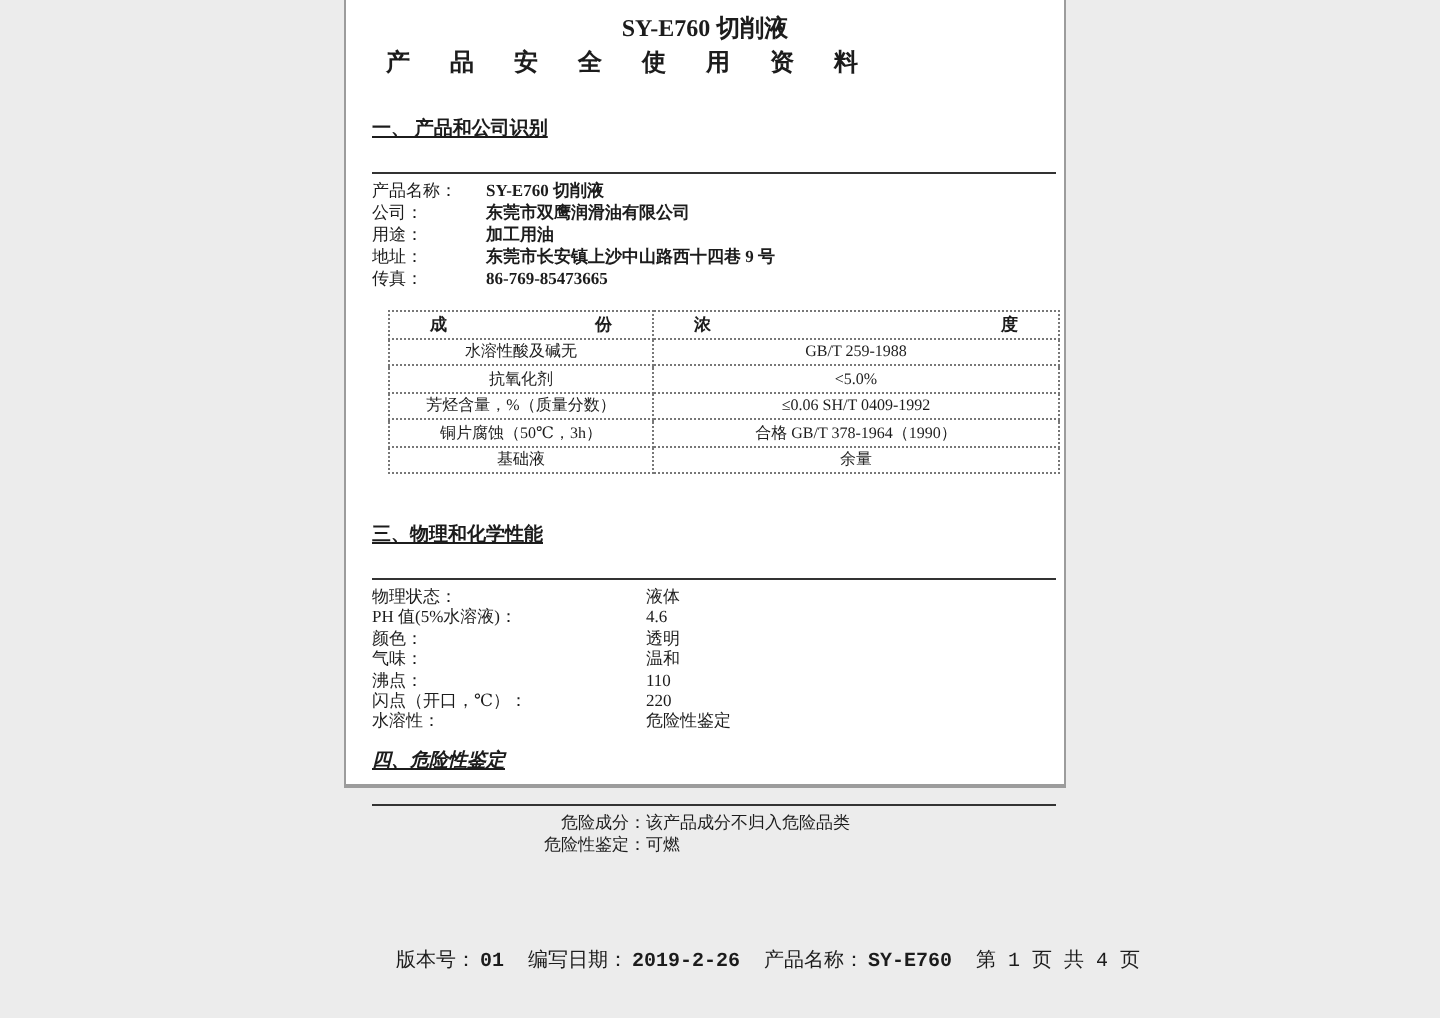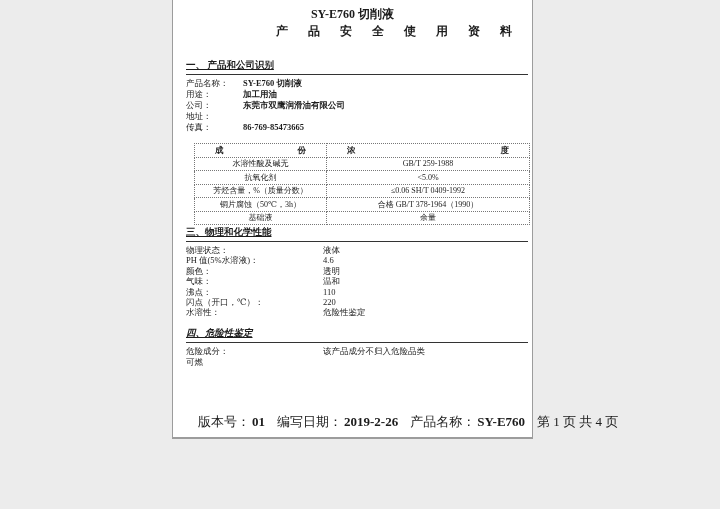--- a/index.html
+++ b/index.html
@@ -7,65 +7,65 @@
   body {
     background:#ececec;
     font-family:"Liberation Serif","DejaVu Serif",serif;
     color:#1c1c1c;
     position:relative;
     overflow:hidden;
   }
   .page {
     position:absolute;
     left:172px; top:0;
-    width:361px; height:439px;
+    width:361px; height:394px;
     background:#ffffff;
     border-left:1px solid #9c9c9c;
     border-right:1px solid #9c9c9c;
     border-bottom:2px solid #9c9c9c;
   }
   .doc-title {
     padding-top:7px;
     text-align:center;
     font-size:12px;
     font-weight:bold;
     line-height:14px;
   }
   .doc-subtitle {
     margin-top:2px;
-    text-align:right;
+    text-align:left;
     font-size:12px;
     font-weight:bold;
     letter-spacing:20px;
     text-indent:20px;
     line-height:16px;
     white-space:nowrap;
   }
   .section-heading {
     margin-left:13px;
     width:342px;
     font-size:9.5px;
     font-weight:bold;
     line-height:9px;
-    padding-bottom:4px;
+    padding-bottom:16px;
     border-bottom:1px solid #333;
     text-decoration:underline;
   }
   .h1 { margin-top:22px; }
   .h2 { margin-top:18px; }
-  .h3 { margin-top:3px; }
+  .h3 { margin-top:27px; }
   .h4 { margin-top:11px;font-style:italic; }
   .kv-block { margin-top:3px; margin-left:13px; }
   .kv { display:flex; font-size:8.5px; }
   .s1 .kv { line-height:11px; }
   .s1 .k { width:57px; flex:0 0 57px; }
   .s1 .v { font-weight:bold; }
   .s3 .kv { line-height:10.4px; }
   .s3 .k { width:137px; flex:0 0 137px; }
-  .s4 .kv { line-height:11px; }
+  .s4 .kv { line-height:11px;text-align:right; }
   .s4 .k { width:137px; flex:0 0 137px; }
   .comp-table {
     margin:10px 0 0 21px;
     width:335px;
     border-collapse:collapse;
     table-layout:fixed;
   }
   .comp-table td {
     border:1px dotted #777;
     height:13.5px;
@@ -83,51 +83,53 @@
     justify-content:space-between;
     padding:0 18px;
     font-weight:bold;
     font-size:8.5px;
   }
   .footer {
     margin-top:49px;
     margin-left:25px;
     display:flex;
     align-items:flex-start;
-    font-size:13px;
+    font-size:10px;
     line-height:9px;
     white-space:nowrap;
+    font-family:Liberation Mono, monospace;
   }
   .footer .seg { margin-right:12px; display:flex; }
   .footer .fv { font-weight:bold; margin-left:2px; }
 </style>
 </head>
 <body>
 
 <div class="page">
 
   <div class="doc-title">SY-E760 切削液</div>
   <div class="doc-subtitle">产品安全使用资料</div>
 
   <div class="section-heading h1">一、 产品和公司识别</div>
   <div class="kv-block s1">
     <div class="kv">
       <span class="k">产品名称：</span>
       <span class="v">SY-E760 切削液</span>
     </div>
     <div class="kv">
+      <span class="k">公司：</span>
+      <span class="v">东莞市双鹰润滑油有限公司</span>
+    </div>
+    <div class="kv">
       <span class="k">用途：</span>
       <span class="v">加工用油</span>
     </div>
     <div class="kv">
-      <span class="k">公司：</span>
-      <span class="v">东莞市双鹰润滑油有限公司</span>
-    </div>
-    <div class="kv">
       <span class="k">地址：</span>
+      <span class="v">东莞市长安镇上沙中山路西十四巷 9 号</span>
     </div>
     <div class="kv">
       <span class="k">传真：</span>
       <span class="v">86-769-85473665</span>
     </div>
   </div>
 
   <table class="comp-table">
     <colgroup>
         <col class="c1">
@@ -203,20 +205,21 @@
     </div>
   </div>
 
   <div class="section-heading h4">四、危险性鉴定</div>
   <div class="kv-block s4">
     <div class="kv">
       <span class="k">危险成分：</span>
       <span class="v">该产品成分不归入危险品类</span>
     </div>
     <div class="kv">
+      <span class="k">危险性鉴定：</span>
       <span class="v">可燃</span>
     </div>
   </div>
 
   <div class="footer">
     <span class="seg">
       <span>版本号：</span>
       <span class="fv">01</span>
     </span>
     <span class="seg">

